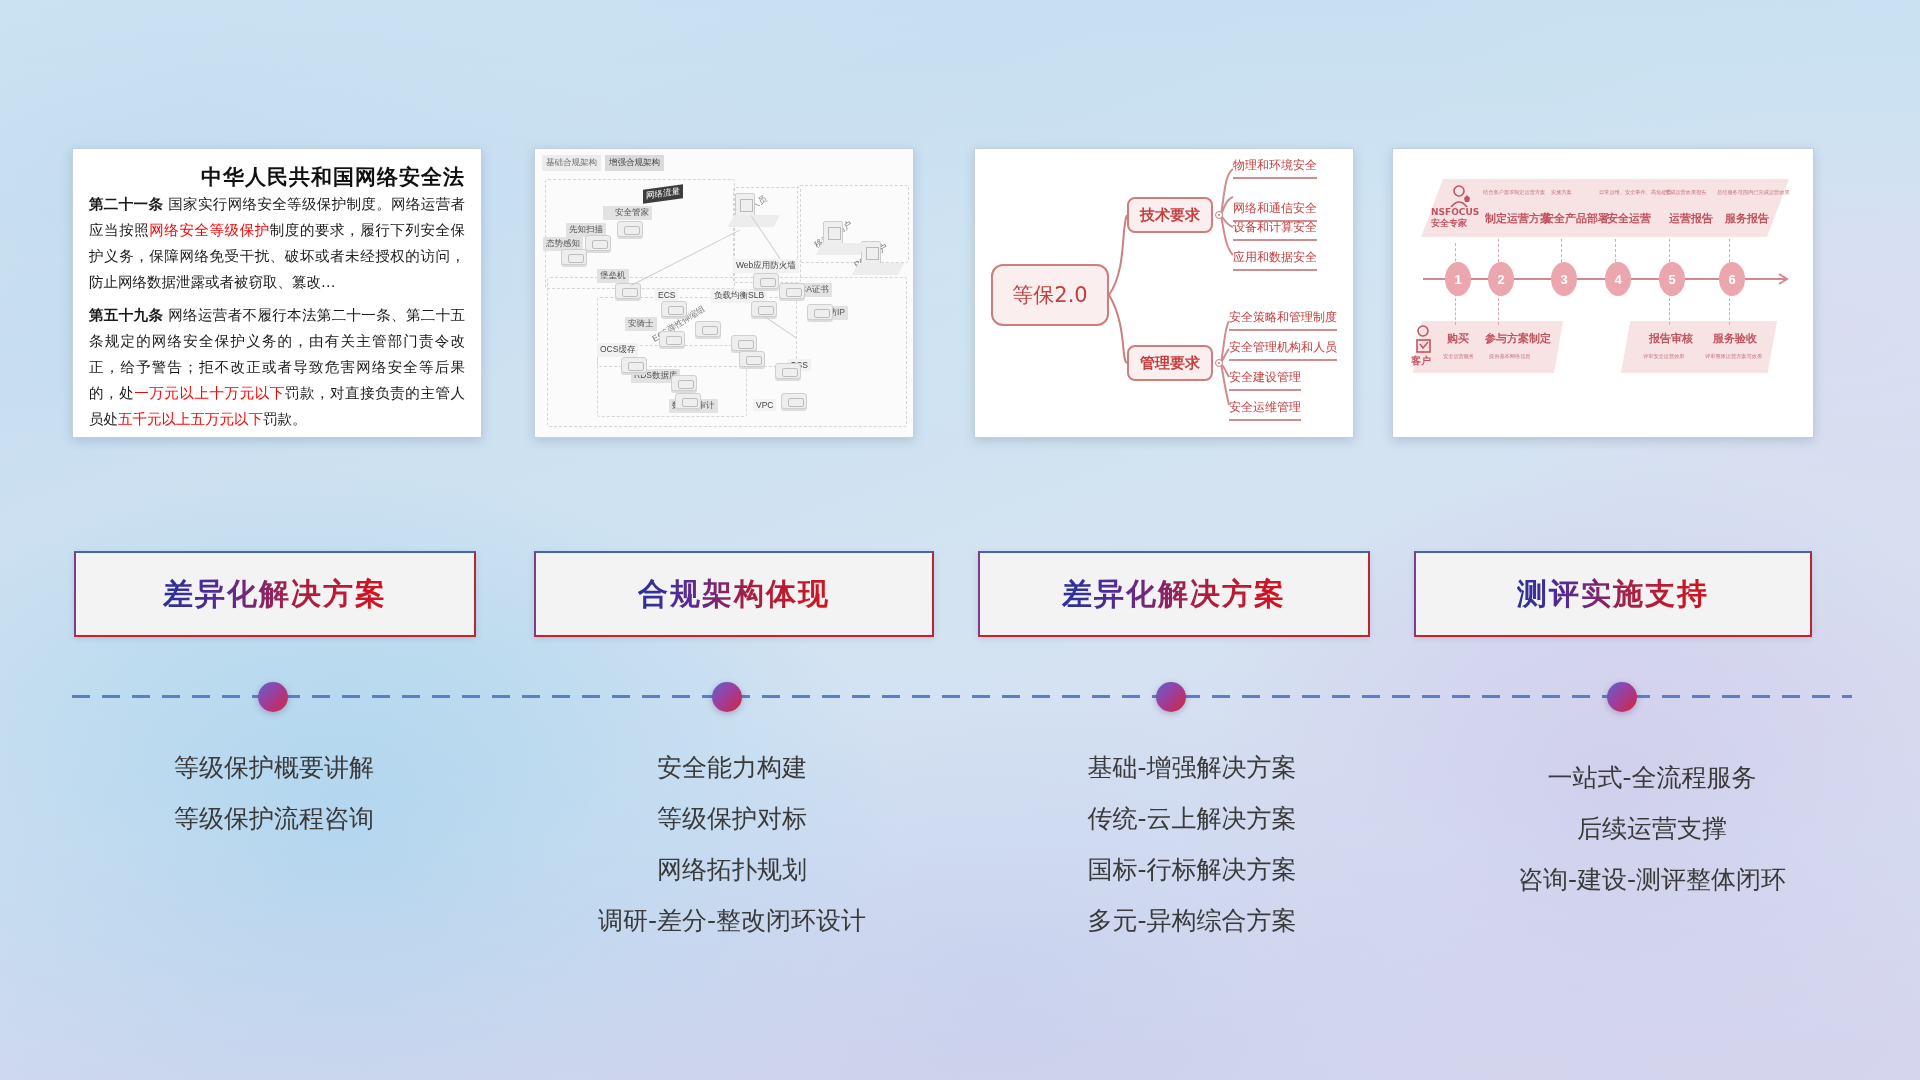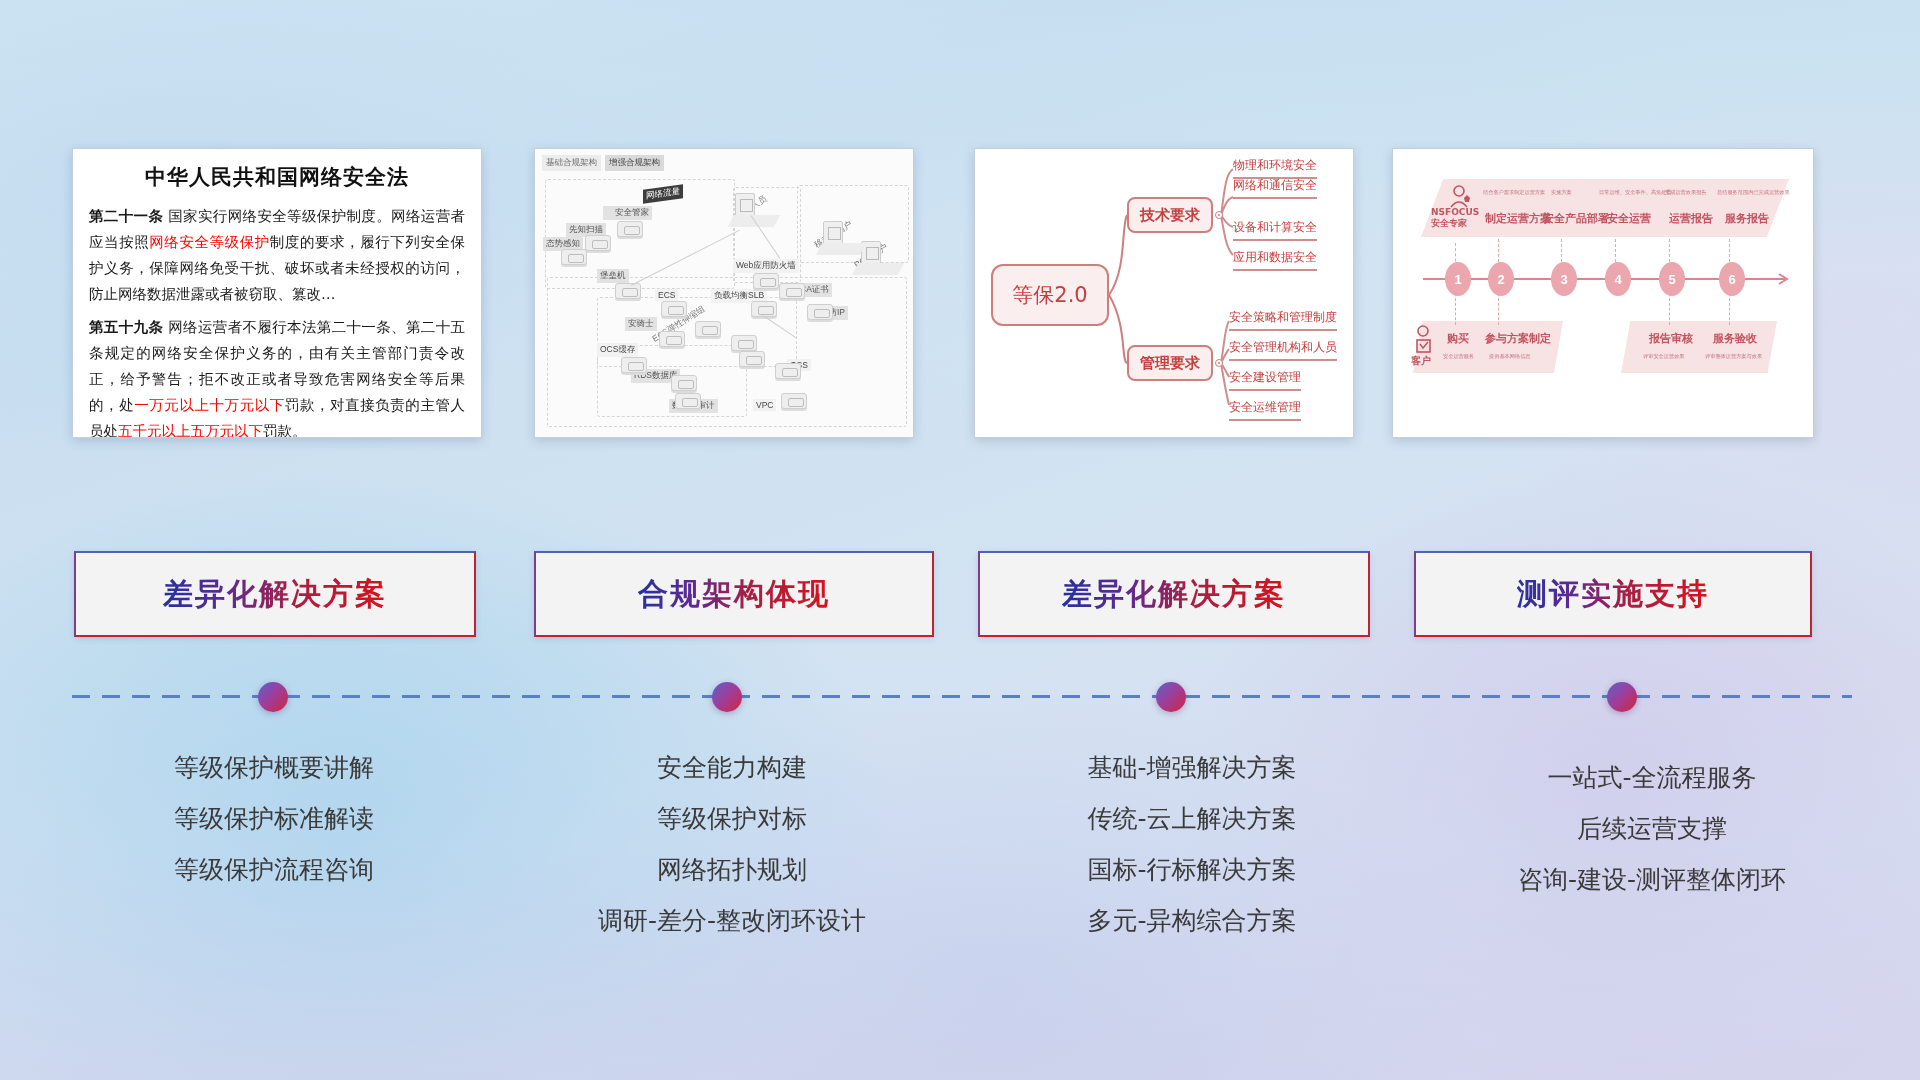--- a/index.html
+++ b/index.html
@@ -28,21 +28,21 @@
     box-shadow:0 3px 10px rgba(60,90,130,0.22);
     overflow:hidden;
   }
   #card1{left:72px;width:410px;}
   #card2{left:534px;width:380px;}
   #card3{left:974px;width:380px;}
   #card4{left:1392px;width:422px;}
 
   
   .law{padding:14px 16px 10px;}
-  .law-title{text-align:center;font-size:21px;font-weight:bold;color:#111;letter-spacing:1px;margin-bottom:12px;
+  .law-title{text-align:right;font-size:21px;font-weight:bold;color:#111;letter-spacing:1px;
     font-family:"DejaVu Sans",sans-serif;}
   .law-p{font-size:14.5px;line-height:26px;color:#1a1a1a;text-align:justify;margin-bottom:7px;
     font-family:"DejaVu Sans",sans-serif;}
   .law-p b{font-weight:bold;}
   .law-p .hl{color:#ff0000;}
 
   
   .arch{position:relative;width:100%;height:100%;background:#fbfbfb;}
   .arch .tabrow{position:absolute;left:7px;top:6px;display:flex;gap:4px;}
   .arch .tab{font-size:8.5px;color:#6f6f6f;background:#ececec;padding:2px 4px;}
@@ -226,21 +226,21 @@
 
       <div class="mm-root">
         <span>等保2.0</span>
       </div>
 
       <div class="mm-branch" id="mmB1">
         <span>技术要求</span>
       </div>
       <div class="mm-dot" style="left:240px;top:62px;"></div>
       <div class="mm-leaf" style="left:258px;top:8px;">物理和环境安全</div>
-      <div class="mm-leaf" style="left:258px;top:28px;text-align:center;">网络和通信安全</div>
+      <div class="mm-leaf" style="left:258px;top:51px;text-align:center;">网络和通信安全</div>
       <div class="mm-leaf" style="left:258px;top:70px;">设备和计算安全</div>
       <div class="mm-leaf" style="left:258px;top:100px;">应用和数据安全</div>
 
       <div class="mm-branch" id="mmB2">
         <span>管理要求</span>
       </div>
       <div class="mm-dot" style="left:240px;top:210px;"></div>
       <div class="mm-leaf" style="left:254px;top:160px;">安全策略和管理制度</div>
       <div class="mm-leaf" style="left:254px;top:190px;">安全管理机构和人员</div>
       <div class="mm-leaf" style="left:254px;top:220px;">安全建设管理</div>
@@ -333,21 +333,20 @@
 
 <div class="tline"></div>
 <div class="tdot" id="dot1"></div>
 <div class="tdot" id="dot2"></div>
 <div class="tdot" id="dot3"></div>
 <div class="tdot" id="dot4"></div>
 
 <div class="lists">
   <div class="col" id="col1">
     <div class="li">等级保护概要讲解</div>
-    <div class="li">等级保护标准解读</div>
     <div class="li">等级保护流程咨询</div>
   </div>
   <div class="col" id="col2">
     <div class="li">安全能力构建</div>
     <div class="li">等级保护对标</div>
     <div class="li">网络拓扑规划</div>
     <div class="li">调研-差分-整改闭环设计</div>
   </div>
   <div class="col" id="col3">
     <div class="li">基础-增强解决方案</div>

